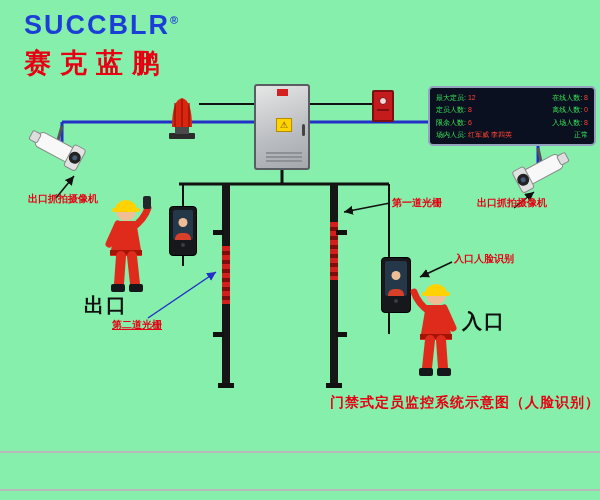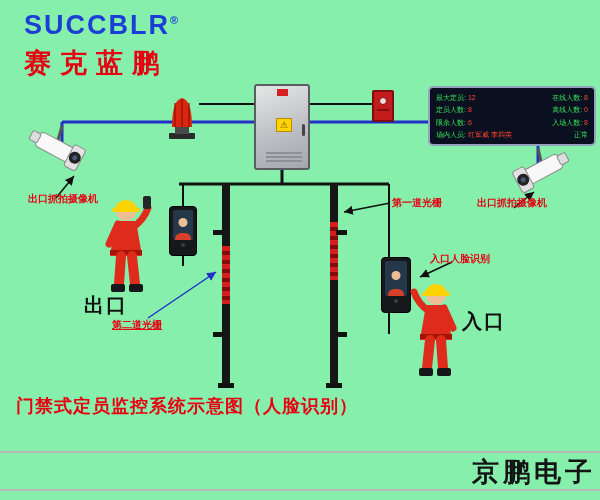--- a/index.html
+++ b/index.html
@@ -55,22 +55,22 @@
     border-radius:6px 6px 0 0; background:#d8402a; }
   .fr-dot { width:4px; height:4px; border-radius:50%; background:#3a3d44; margin:3px auto 0; }
 
   .worker { position:absolute; z-index:5; }
   .camera { position:absolute; z-index:3; }
 
   
   .lbl-red { position:absolute; color:#e60012; font-weight:bold; font-size:10px; white-space:nowrap; z-index:6; }
   .lbl-black { position:absolute; color:#111; font-weight:bold; font-size:20px; white-space:nowrap; z-index:6; letter-spacing:2px; }
 
-  .title { position:absolute; top:394px; left:0; width:100%; text-align:left; color:#e60012;
-    font-weight:bold; font-size:18px; letter-spacing:1px; z-index:6;padding-left:16px; }
+  .title { position:absolute; top:394px; left:0; width:100%; text-align:right; color:#e60012;
+    font-weight:bold; font-size:14px; letter-spacing:1px; z-index:6;padding-left:16px; }
 
   .hr { position:absolute; left:0; width:100%; height:2px; background:#b9b9b9; z-index:6; }
   .footer-text { position:absolute; top:454px; left:472px; font-size:27px; font-weight:bold; color:#141414;
     letter-spacing:4px; z-index:6; }
 </style>
 </head>
 <body>
 
 <div class="canvas">
 
@@ -237,23 +237,22 @@
       <path d="M36,72 L39,100" stroke="#df2b1b" stroke-width="10" stroke-linecap="round"></path>
       <rect x="15" y="100" width="14" height="8" rx="2" fill="#15171a"></rect>
       <rect x="33" y="100" width="14" height="8" rx="2" fill="#15171a"></rect>
     </svg>
   </div>
 
   <div class="lbl-red" style="left:28px;top:192px;">出口抓拍摄像机</div>
   <div class="lbl-red" style="left:477px;top:196px;">出口抓拍摄像机</div>
   <div class="lbl-red" style="left:392px;top:196px;">第一道光栅</div>
   <div class="lbl-red" style="left:112px;top:318px;text-decoration:underline;">第二道光栅</div>
-  <div class="lbl-red" style="left:430px;top:252px;">入口人脸识别</div>
+  <div class="lbl-red" style="left:454px;top:252px;">入口人脸识别</div>
   <div class="lbl-black" style="left:84px;top:292px;">出口</div>
   <div class="lbl-black" style="left:462px;top:308px;">入口</div>
 
   <div class="title">门禁式定员监控系统示意图（人脸识别）</div>
 
   <div class="hr" style="top:451px;"></div>
-  <div class="footer-text">京鹏电子</div>
   <div class="hr" style="top:489px;"></div>
 
 </div>
 
 </body></html>

